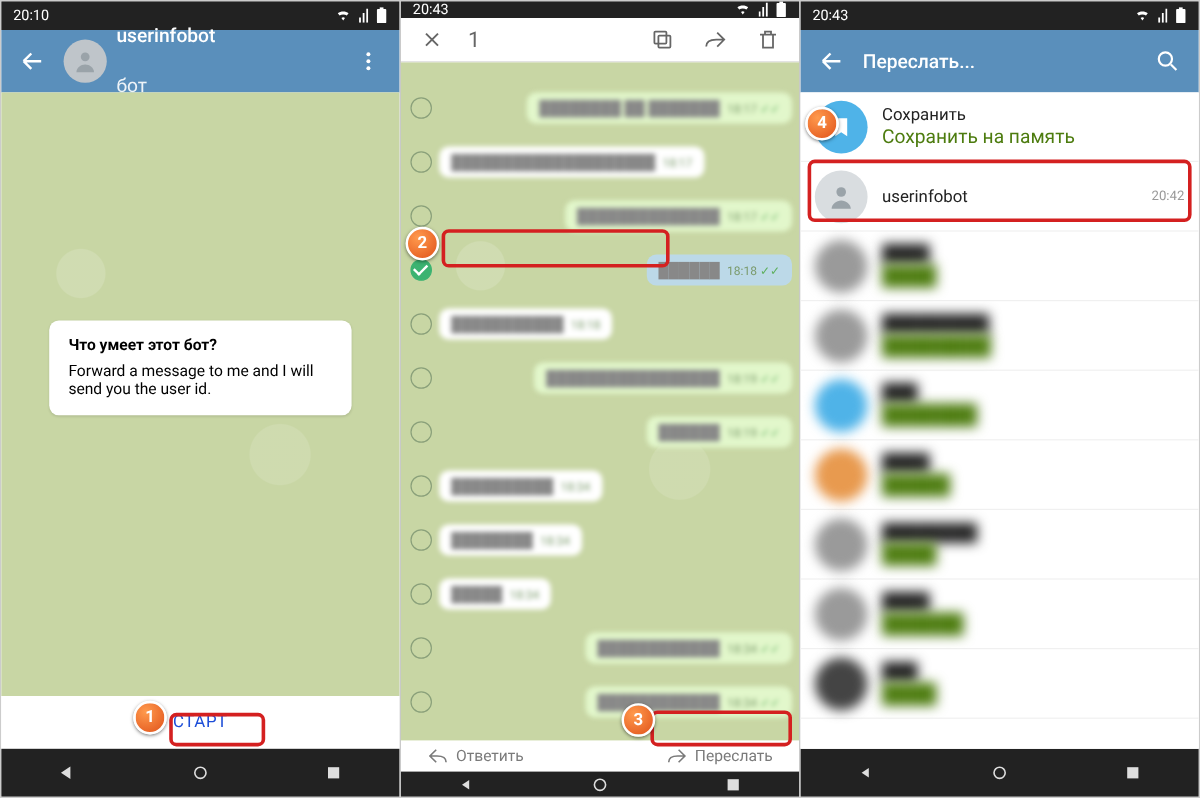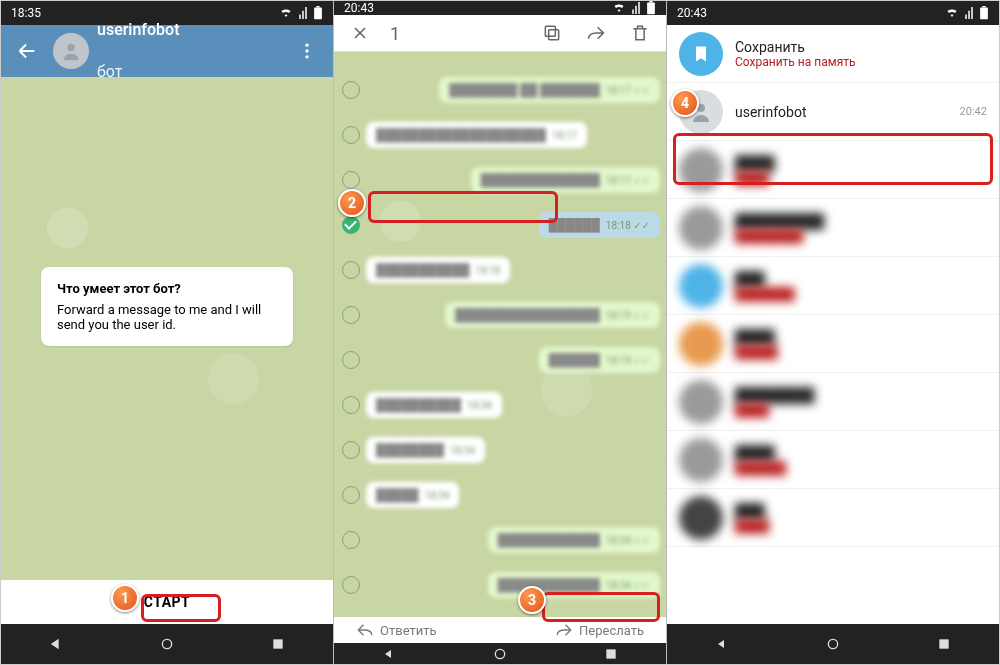--- a/index.html
+++ b/index.html
@@ -22,21 +22,21 @@
   .header .subtitle { font-size: 16px; opacity: .9; margin-top: 24px; }
   .header .count { font-size: 18px; margin-left: 4px; }
 
   
   .chatbg { flex:1; background: #c8d6a4; background-image: radial-gradient(circle at 20% 30%, rgba(255,255,255,.15) 0 20px, transparent 21px), radial-gradient(circle at 70% 60%, rgba(255,255,255,.12) 0 25px, transparent 26px); position: relative; display:flex; flex-direction:column; }
 
   
   .botcard { position:absolute; left: 40px; right: 40px; top: 190px; background:#fff; border-radius:8px; padding:14px 16px; font-size:13px; box-shadow:0 1px 2px rgba(0,0,0,.1); }
   .botcard .q { font-weight:700; margin-bottom:6px; font-size:13px; }
   .startbar { background:#fff; height:44px; display:flex; align-items:center; justify-content:center; }
-  .startbtn { color:#000000; font-weight:700; font-size:14px; letter-spacing:.5px; padding:6px 24px; cursor:pointer; }
+  .startbtn { color:#1d4ed8; font-weight:400; font-size:14px; letter-spacing:.5px; padding:6px 24px; cursor:pointer; }
 
   
   .msgs { flex:1; overflow:hidden; padding:6px 6px 0 4px; font-size:12px; }
   .row { display:flex; align-items:center; gap:6px; margin:19px 0; }
   .row .sel { width:18px; height:18px; border-radius:50%; border:1.5px solid #8aa07a; flex-shrink:0; margin-left:4px; }
   .row .sel.on { background:#3cb371; border-color:#3cb371; position:relative; }
   .row .sel.on::after { content:""; position:absolute; left:4px; top:1px; width:5px; height:9px; border:solid #fff; border-width:0 2px 2px 0; transform:rotate(45deg); }
   .bubble { padding:6px 10px; border-radius:8px; max-width:72%; position:relative; filter: blur(2.2px); }
   .bubble.in { background:#fff; }
   .bubble.out { background:#e2f7cb; margin-left:auto; }
@@ -47,21 +47,21 @@
   .actbtn { display:flex; align-items:center; gap:6px; color:#7a7a7a; cursor:pointer; padding:4px 10px; }
 
   
   .listarea { flex:1; background:#fff; overflow:hidden; position:relative; }
   .litem { display:flex; align-items:center; gap:12px; padding:8px 12px; height:58px; border-bottom:1px solid #f0f0f0; }
   .litem .lav { width:44px; height:44px; border-radius:50%; flex-shrink:0; }
   .litem .lav.bookmark { background:#4fb3e8; display:flex; align-items:center; justify-content:center; }
   .litem .lav.grey { background:#d9dde0; display:flex; align-items:center; justify-content:center; color:#9aa3a9; }
   .litem .ltxt { flex:1; }
   .litem .lname { font-size:14px; color:#222; }
-  .litem .lsub { font-size:12px; color:#b91c1c; }
+  .litem .lsub { font-size:16px; color:#4d7c0f; }
   .litem .ltime { font-size:11px; color:#999; }
   .blurrow .lname, .blurrow .lsub, .blurrow .lav { filter: blur(5px); }
   .blurrow .lav { background:#b0b0b0; }
 
   
   .navbar { background:#222; height:40px; display:flex; align-items:center; justify-content:space-around; }
   .navbar .nb { color:#fff; opacity:.85; width:30%; display:flex; justify-content:center; cursor:pointer; }
 
   
   .callout { position:absolute; width:28px; height:28px; border-radius:50%; background:radial-gradient(circle at 35% 30%, #ff9a4d, #e0521a); border:2px solid #fff; box-shadow:0 1px 3px rgba(0,0,0,.5); color:#fff; font-weight:700; display:flex; align-items:center; justify-content:center; font-size:14px; z-index:20; }
@@ -69,21 +69,21 @@
 
   svg { display:block; }
 </style>
 </head>
 <body>
 
 <div class="container">
 
   <div class="pane">
     <div class="statusbar">
-      <span>18:35</span>
+      <span>20:10</span>
       <span class="status-right">
         <svg width="14" height="12" viewBox="0 0 24 24" fill="#fff">
             <path d="M12 20l-3-4c1-.8 2-1.2 3-1.2s2 .4 3 1.2l-3 4zm-6-8l-3-4c2.5-2 5.6-3 9-3s6.5 1 9 3l-3 4c-1.8-1.4-3.8-2-6-2s-4.2.6-6 2z"></path>
           </svg>
         <svg width="8" height="12" viewBox="0 0 10 16" fill="#fff">
             <path d="M0 16V10h2v6H0zm4 0V5h2v11H4zm4 0V0h2v16H8z"></path>
           </svg>
         <svg width="10" height="14" viewBox="0 0 12 18" fill="#fff">
             <rect x="1" y="2" width="10" height="15" rx="1"></rect>
             <rect x="4" y="0" width="4" height="2"></rect>
@@ -290,20 +290,34 @@
           </svg>
         <svg width="8" height="12" viewBox="0 0 10 16" fill="#fff">
             <path d="M0 16V10h2v6H0zm4 0V5h2v11H4zm4 0V0h2v16H8z"></path>
           </svg>
         <svg width="10" height="14" viewBox="0 0 12 18" fill="#fff">
             <rect x="1" y="2" width="10" height="15" rx="1"></rect>
             <rect x="4" y="0" width="4" height="2"></rect>
           </svg>
       </span>
     </div>
+    <div class="header">
+      <div class="iconbtn">
+        <svg width="22" height="22" viewBox="0 0 24 24" fill="none" stroke="#fff" stroke-width="2.2">
+            <path d="M20 12H4m0 0l7-7m-7 7l7 7"></path>
+          </svg>
+      </div>
+      <div class="title" style="flex:1">Переслать...</div>
+      <div class="iconbtn">
+        <svg width="22" height="22" viewBox="0 0 24 24" fill="none" stroke="#fff" stroke-width="2">
+            <circle cx="10" cy="10" r="6"></circle>
+            <path d="M20 20l-5-5"></path>
+          </svg>
+      </div>
+    </div>
     <div class="listarea" id="plist">
         <div class="litem">
           <div class="lav bookmark">
             <svg width="20" height="20" viewBox="0 0 24 24" fill="#fff">
               <path d="M6 3h12v18l-6-4-6 4z"></path>
             </svg>
           </div>
           <div class="ltxt">
             <div class="lname">Сохранить</div>
             <div class="lsub">Сохранить на память</div>

